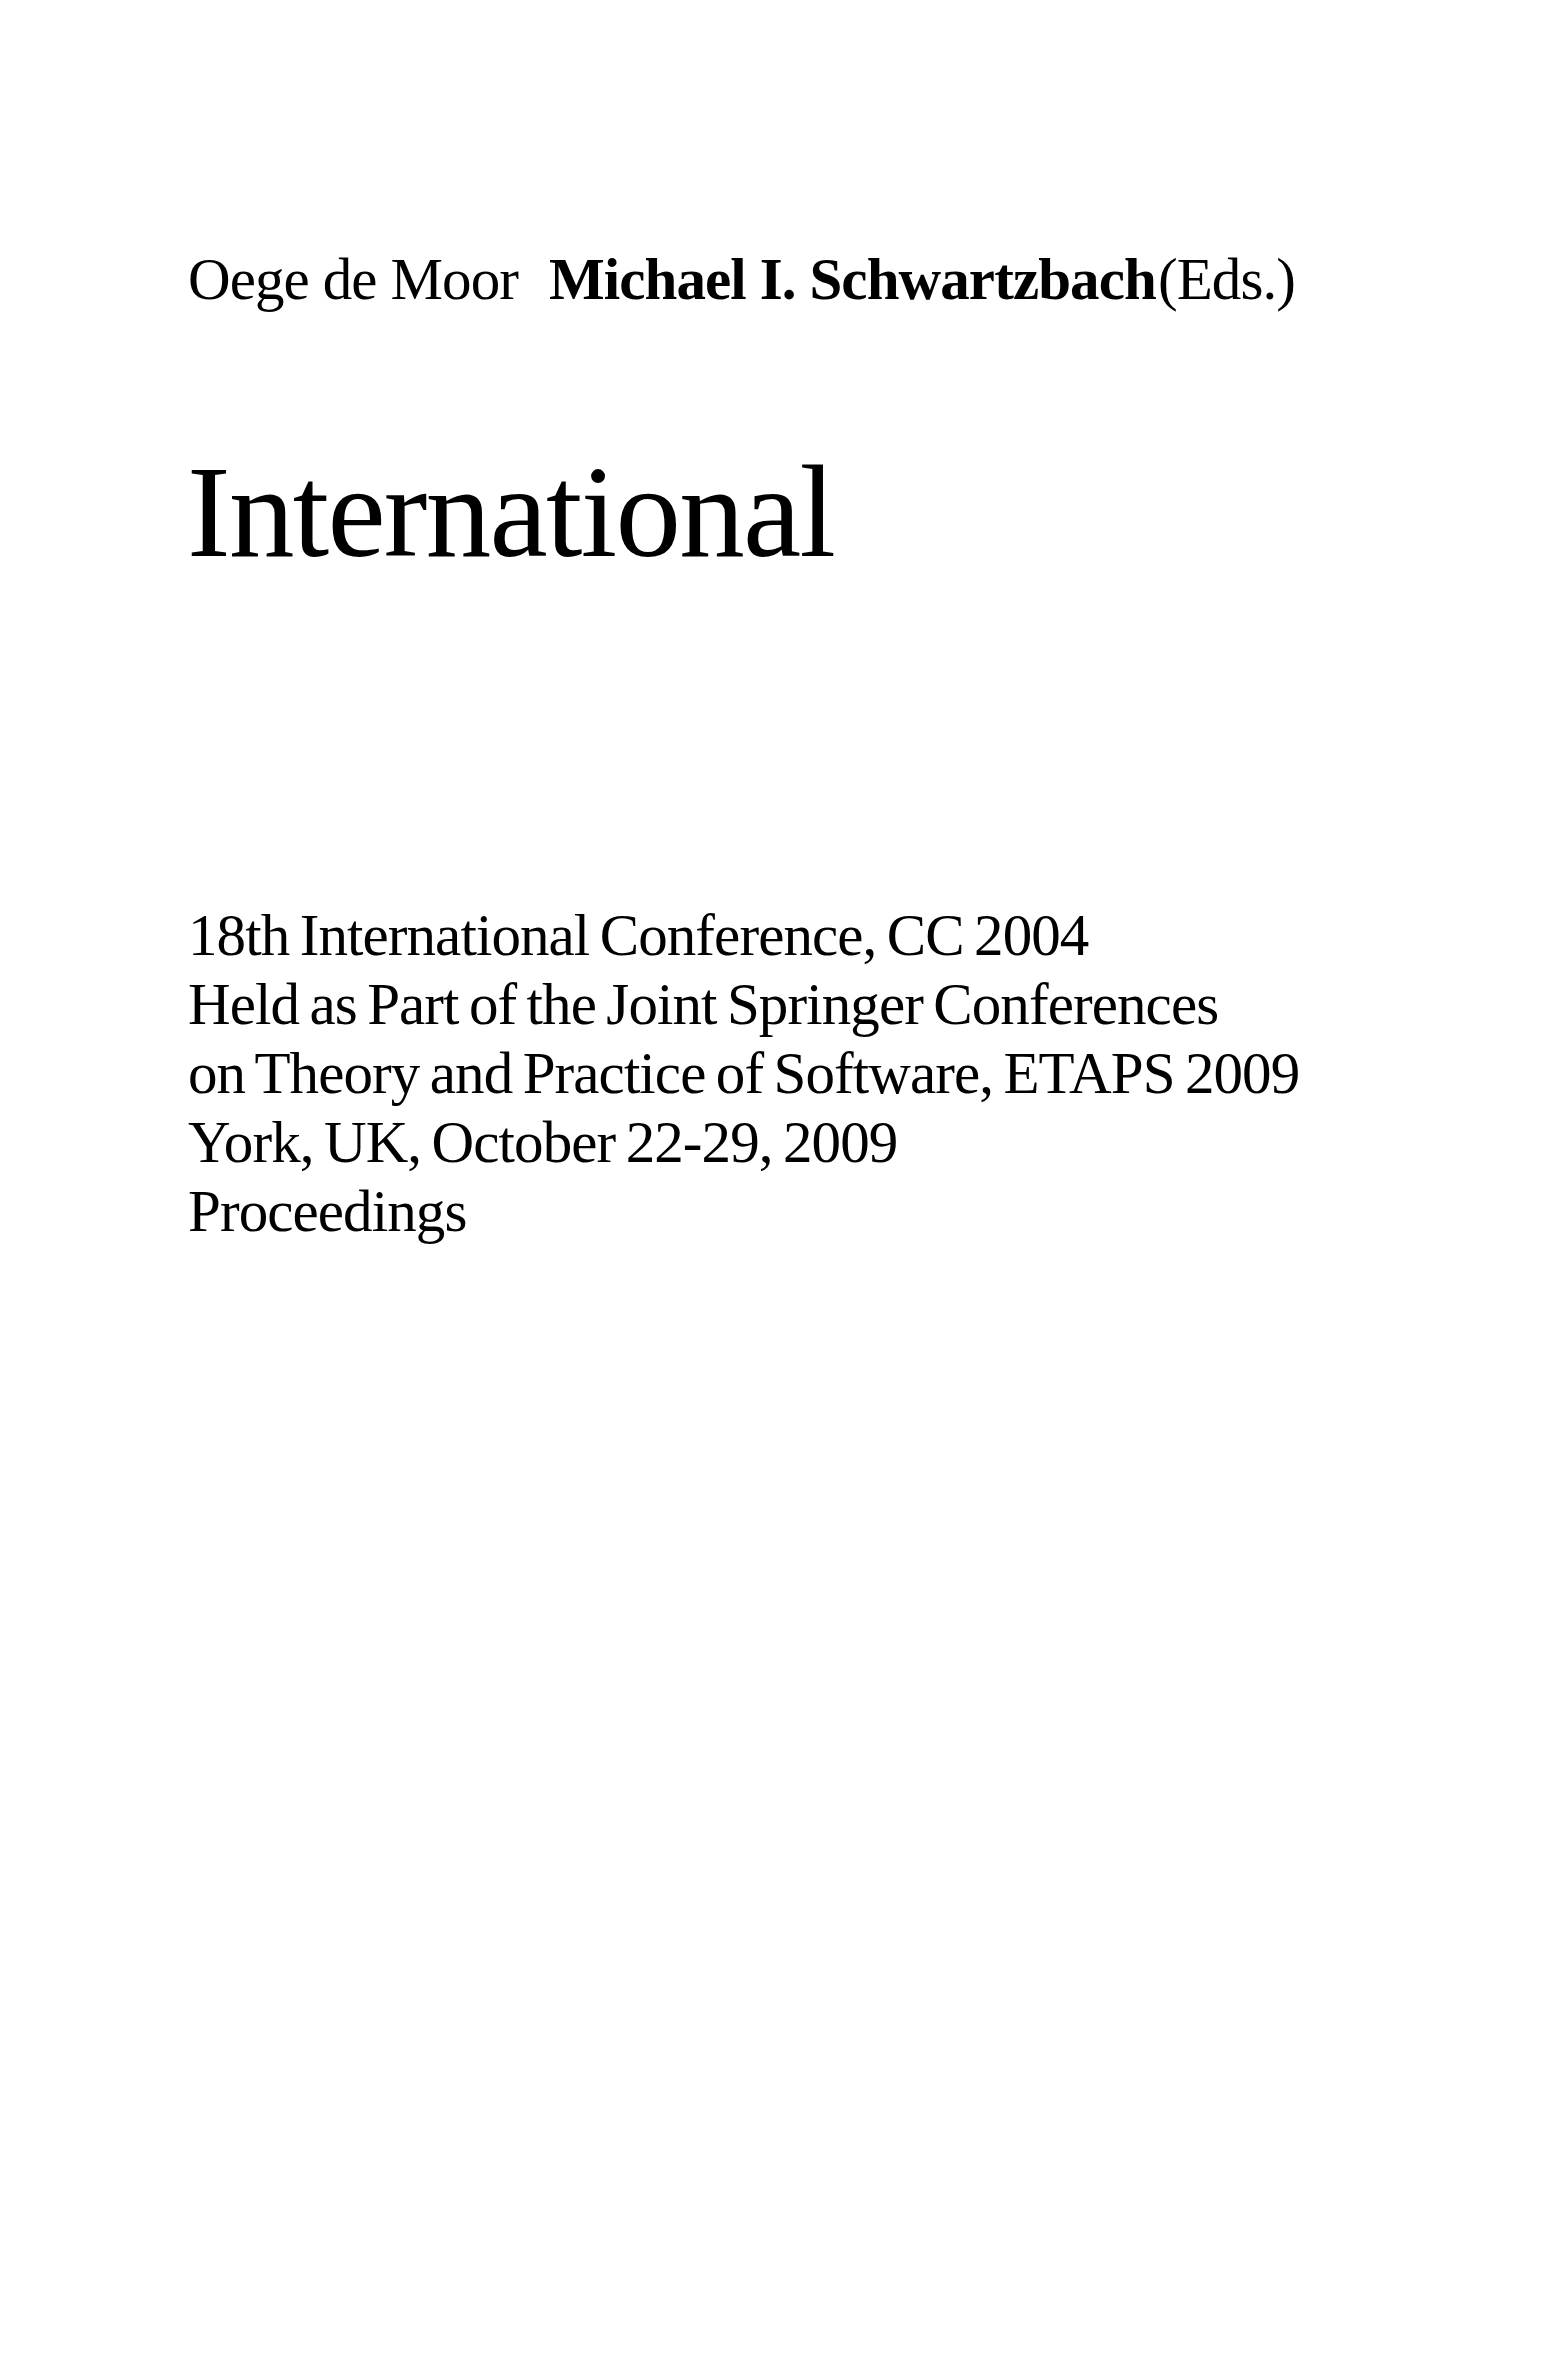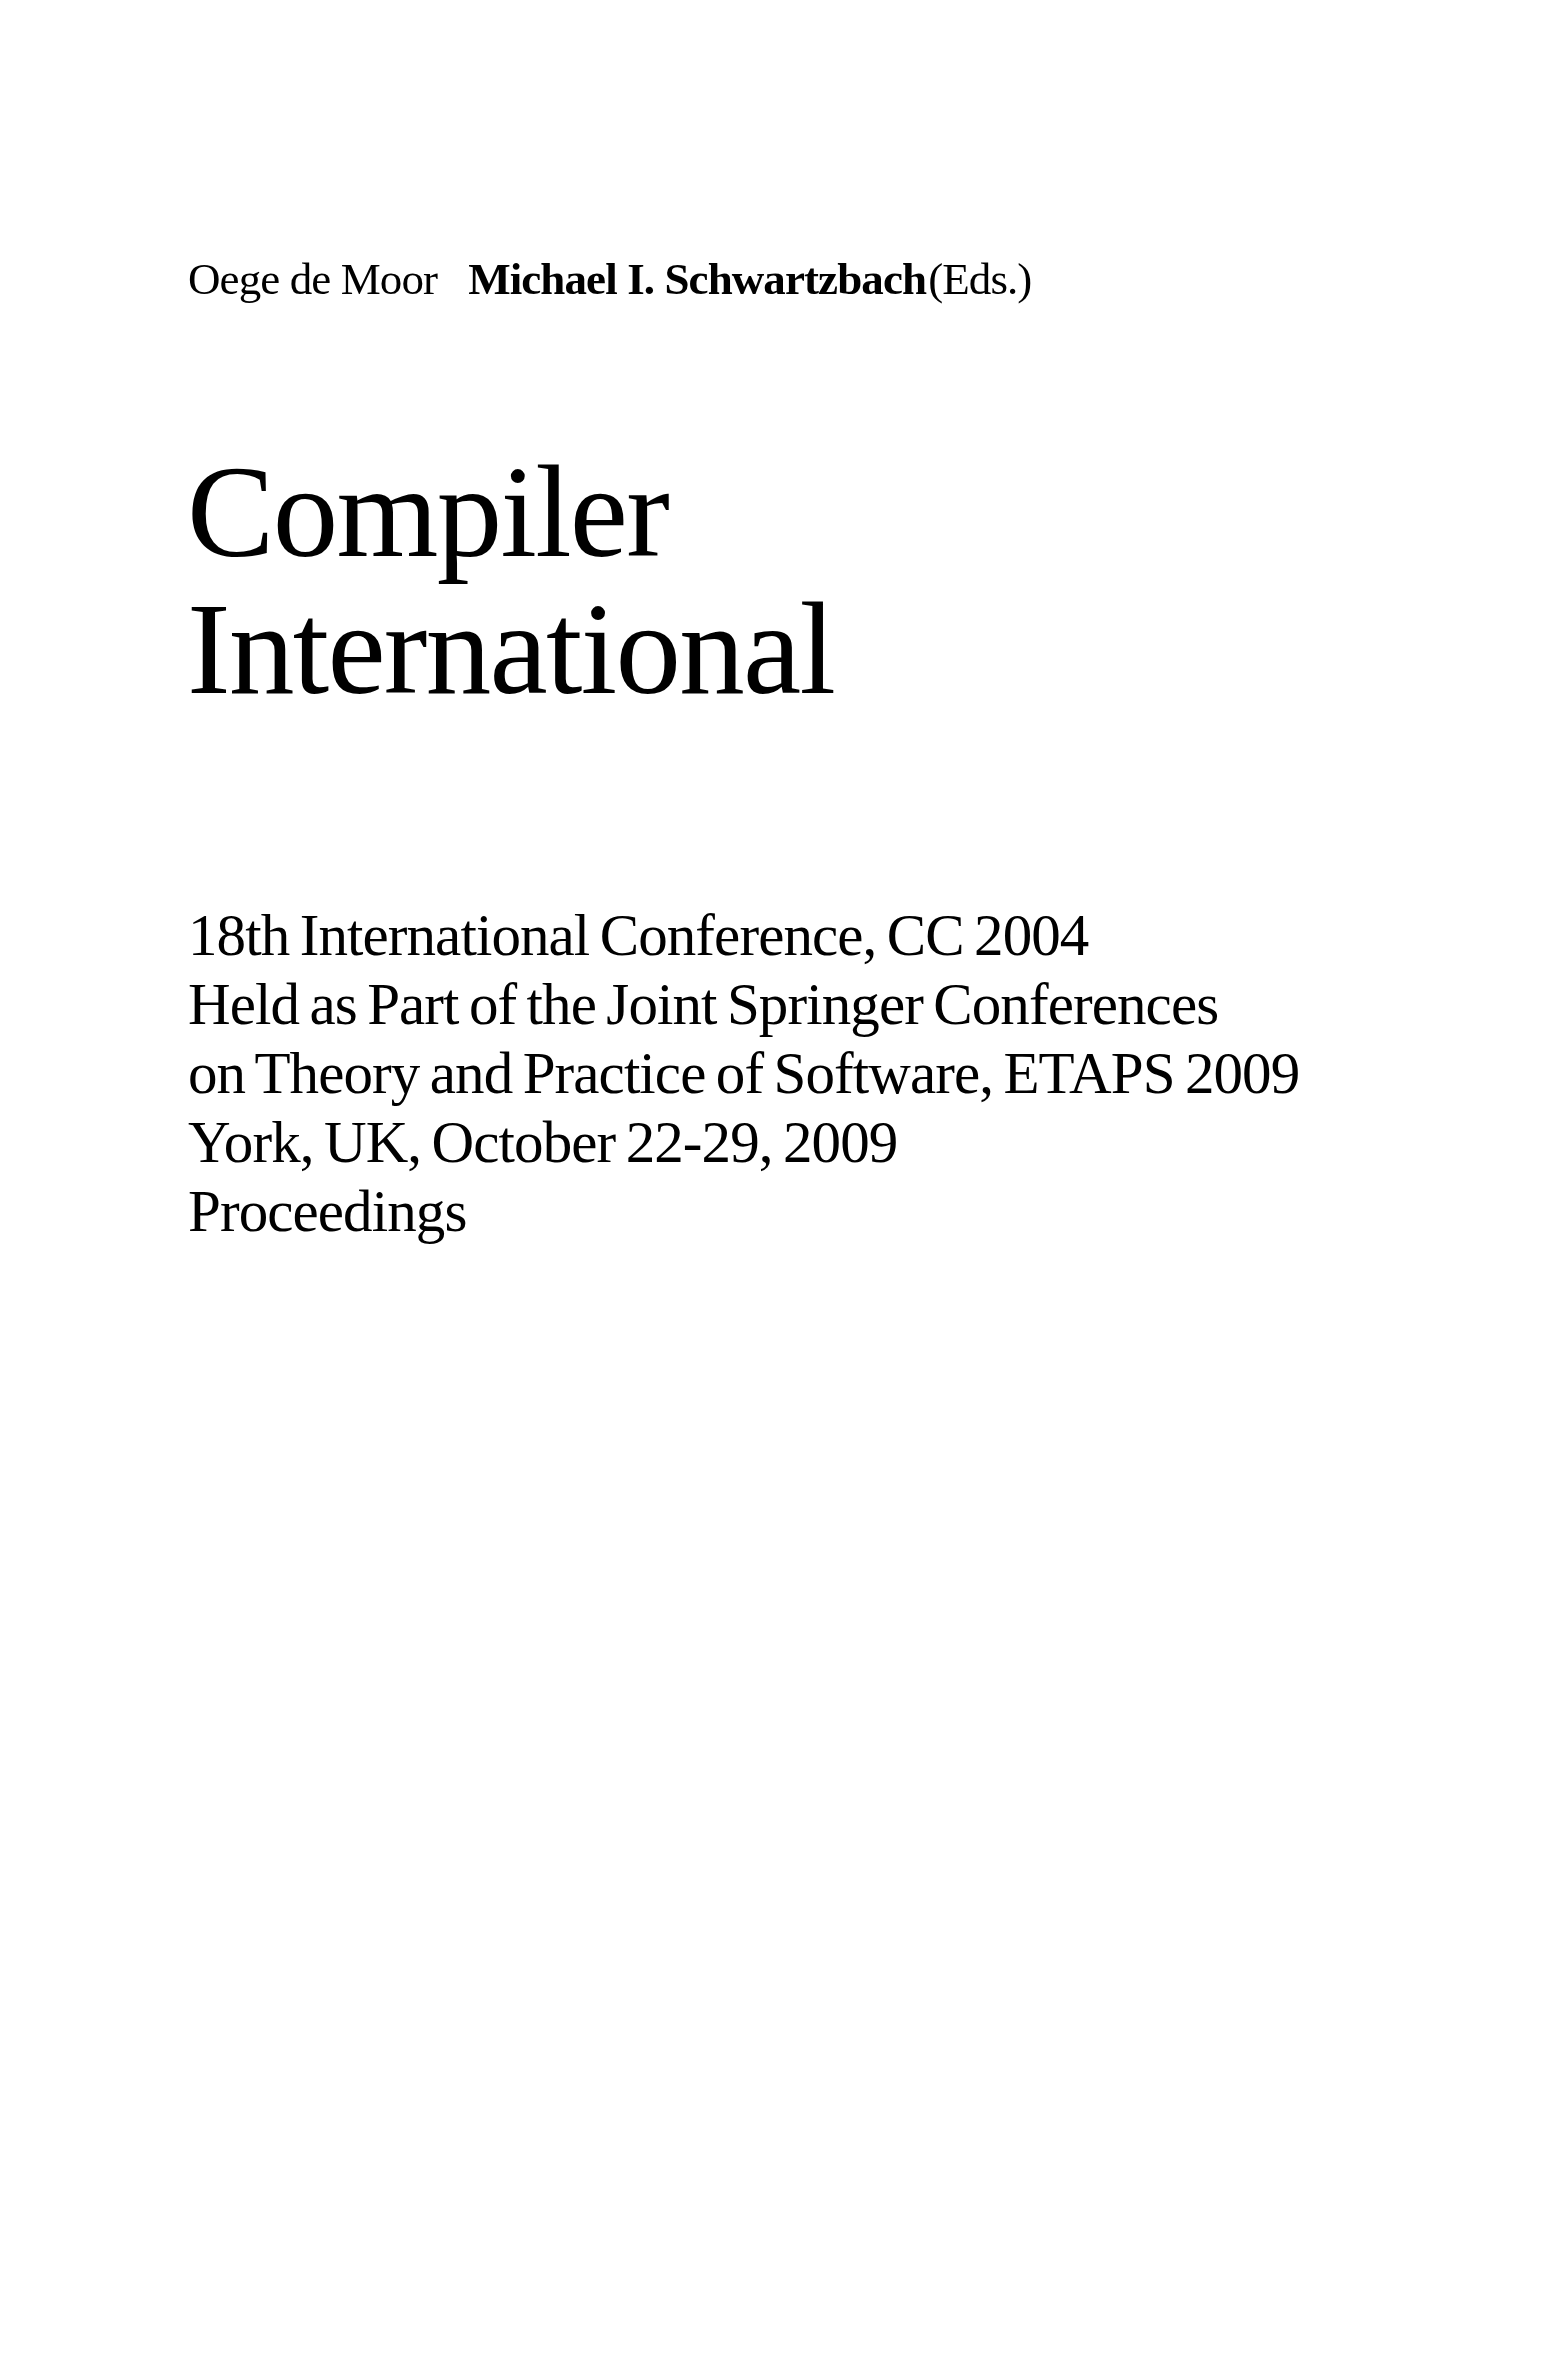--- a/index.html
+++ b/index.html
@@ -15,21 +15,21 @@
   .page {
     position: absolute;
     inset: 0;
     background: #ffffff;
   }
   
   .editors-line {
     position: absolute;
     left: 188px;
     top: 246px;
-    font-size: 45px;
+    font-size: 59px;
     line-height: 66px;
     letter-spacing: -0.9px;
     white-space: pre;
     display: flex;
     align-items: center;
     font-weight: normal;
   }
   .editor-2 { margin-left: 31px; font-weight: bold; }
   .eds-suffix { margin-left: 2px; }
   
@@ -88,21 +88,20 @@
 
 <div class="page">
 
   <div class="editors-line">
     <span>Oege de Moor</span>
     <span class="editor-2">Michael I. Schwartzbach</span>
     <span class="eds-suffix">(Eds.)</span>
   </div>
 
   <h1 class="book-title">
-    <div>Compiler</div>
     <div>International</div>
   </h1>
 
   <div class="subtitle">
     <div>18th International Conference, CC 2004</div>
     <div>Held as Part of the Joint Springer Conferences</div>
     <div>on Theory and Practice of Software, ETAPS 2009</div>
     <div>York, UK, October 22-29, 2009</div>
     <div>Proceedings</div>
   </div>

